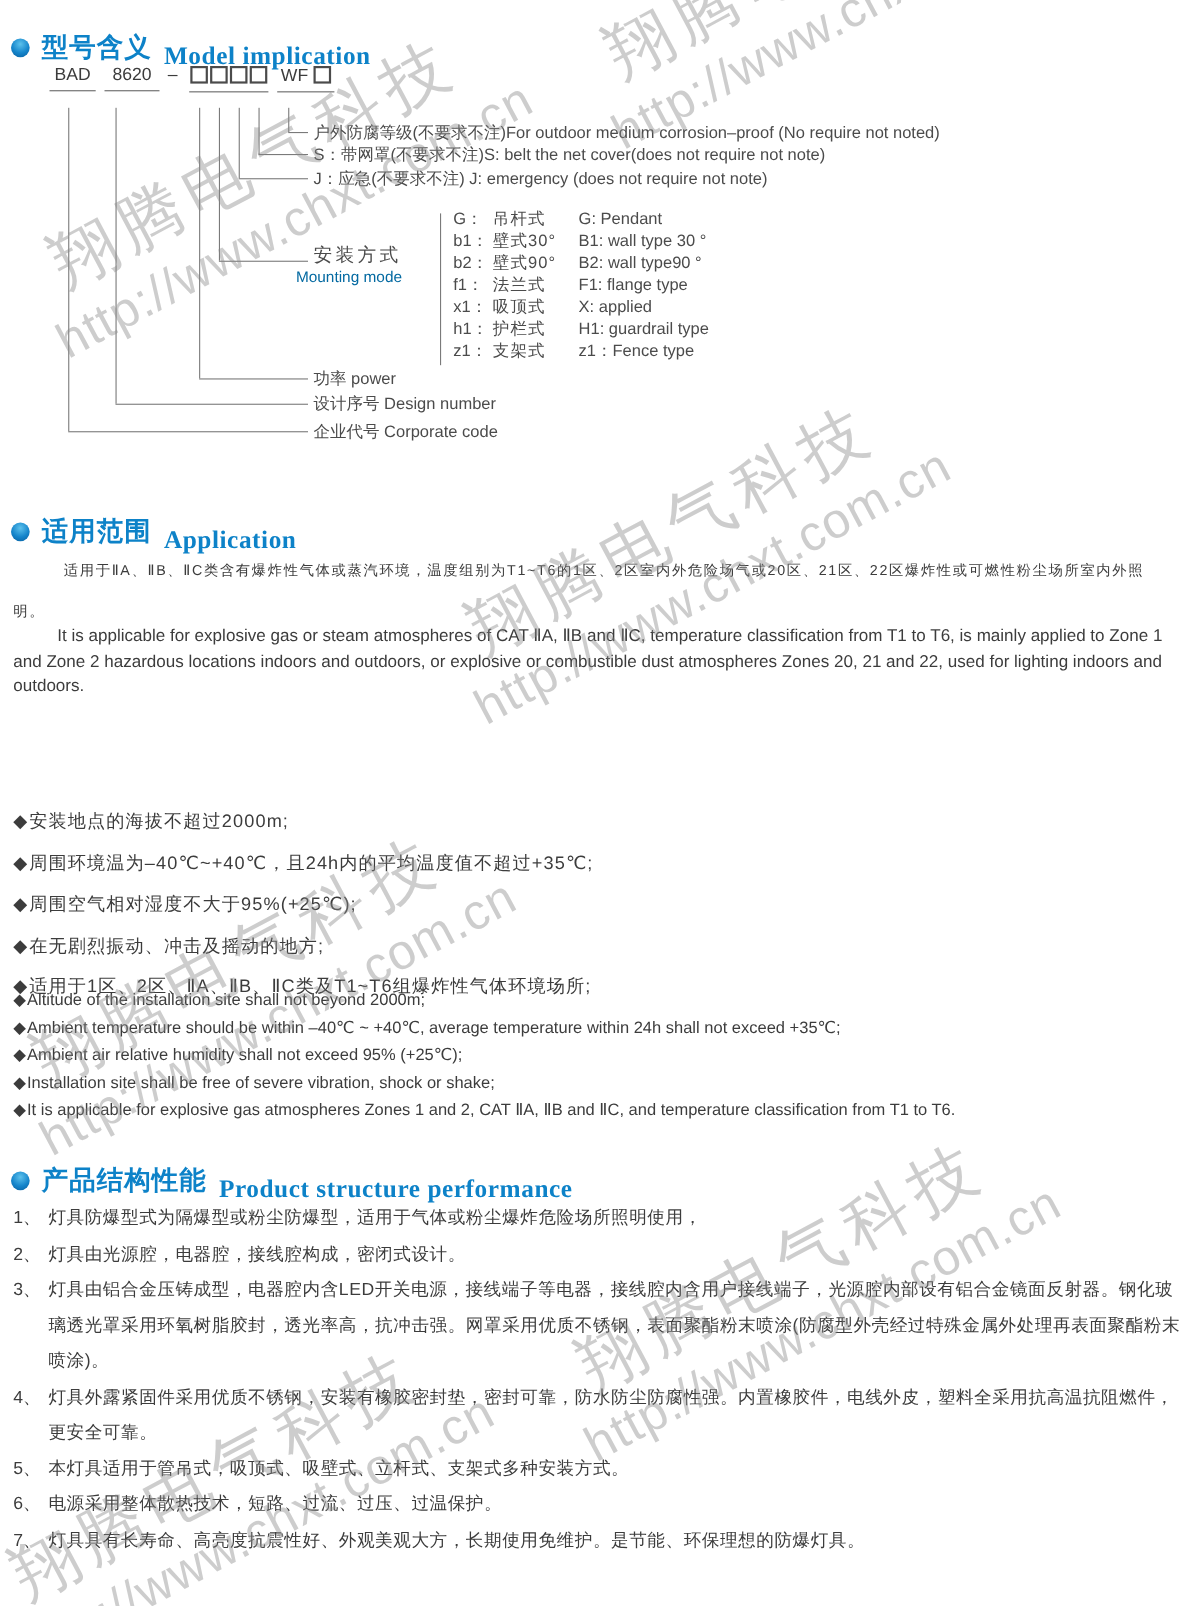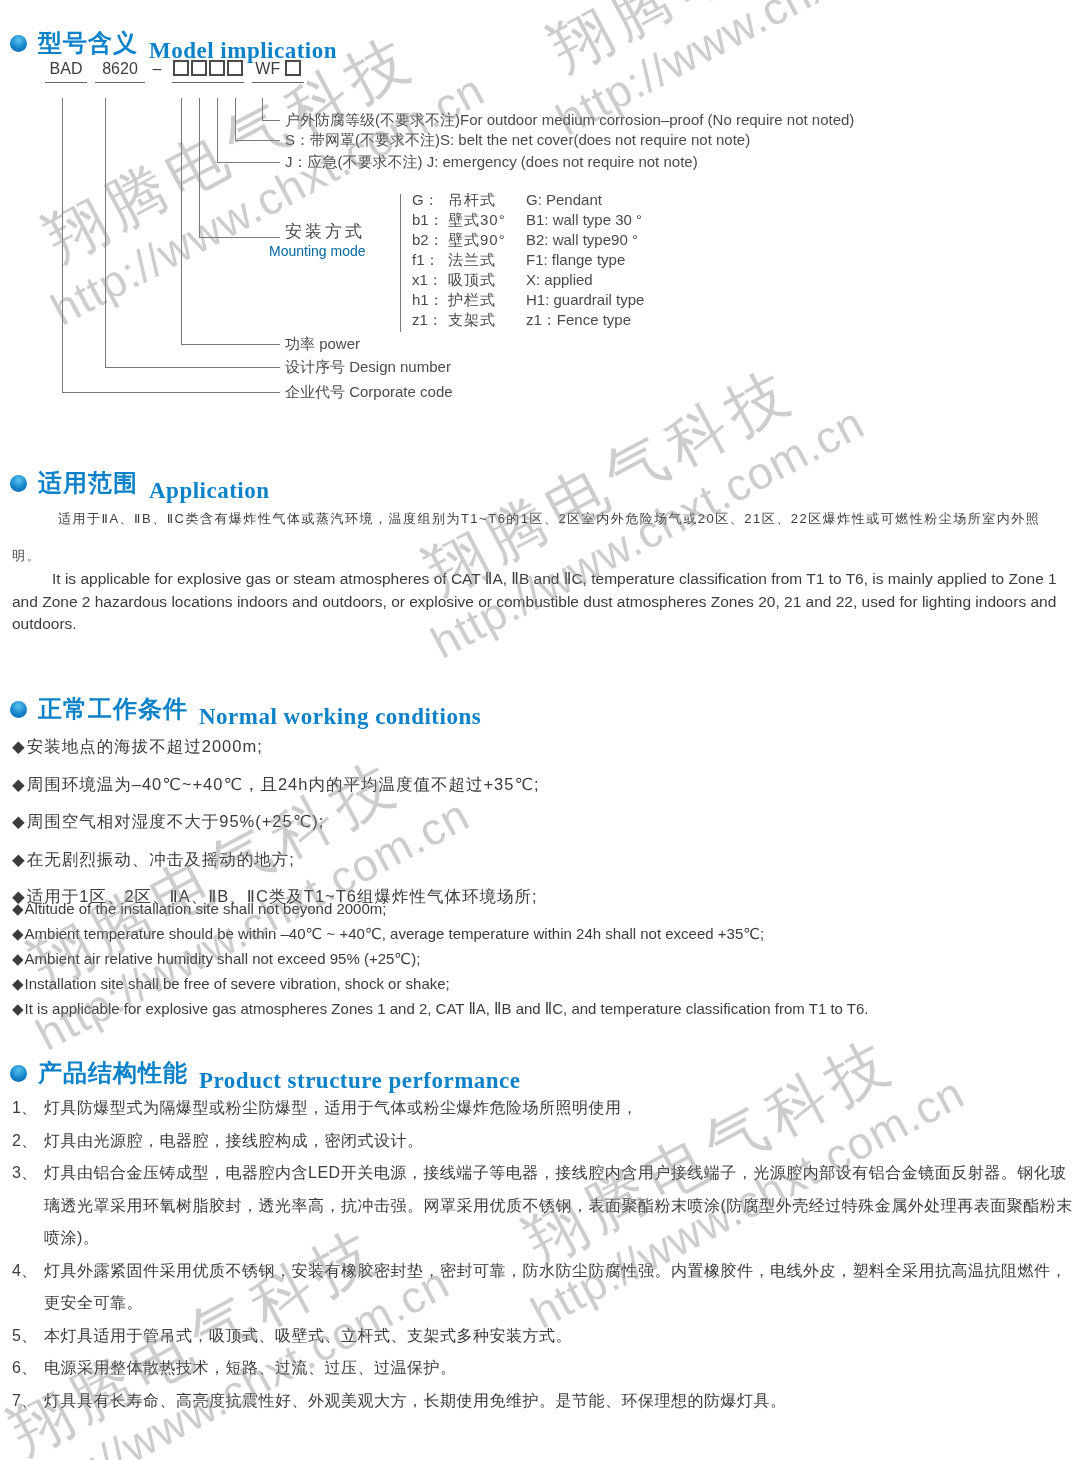--- a/index.html
+++ b/index.html
@@ -140,25 +140,20 @@
   </div>
 
   <div class="sec-header" style="top:462px">
     <span class="bullet"></span>
     <span class="h-zh">适用范围</span>
     <span class="h-en">Application</span>
   </div>
   <div class="para-zh" style="top:500px">适用于ⅡA、ⅡB、ⅡC类含有爆炸性气体或蒸汽环境，温度组别为T1~T6的1区、2区室内外危险场气或20区、21区、22区爆炸性或可燃性粉尘场所室内外照明。</div>
   <div class="para-en" style="top:568px">It is applicable for explosive gas or steam atmospheres of CAT ⅡA, ⅡB and ⅡC, temperature classification from T1 to T6, is mainly applied to Zone 1 and Zone 2 hazardous locations indoors and outdoors, or explosive or combustible dust atmospheres Zones 20, 21 and 22, used for lighting indoors and outdoors.</div>
 
-  <div class="sec-header" style="top:688px">
-    <span class="bullet"></span>
-    <span class="h-zh">正常工作条件</span>
-    <span class="h-en">Normal working conditions</span>
-  </div>
   <div class="cond-list cond-zh" style="top:736px">
     <div class="cond-item"><span class="dia">◆</span><span>安装地点的海拔不超过2000m;</span></div>
     <div class="cond-item"><span class="dia">◆</span><span>周围环境温为–40℃~+40℃，且24h内的平均温度值不超过+35℃;</span></div>
     <div class="cond-item"><span class="dia">◆</span><span>周围空气相对湿度不大于95%(+25℃);</span></div>
     <div class="cond-item"><span class="dia">◆</span><span>在无剧烈振动、冲击及摇动的地方;</span></div>
     <div class="cond-item"><span class="dia">◆</span><span>适用于1区、2区、ⅡA、ⅡB、ⅡC类及T1~T6组爆炸性气体环境场所;</span></div>
   </div>
   <div class="cond-list cond-en" style="top:900px">
     <div class="cond-item"><span class="dia">◆</span><span>Altitude of the installation site shall not beyond 2000m;</span></div>
     <div class="cond-item"><span class="dia">◆</span><span>Ambient temperature should be within –40℃ ~ +40℃, average temperature within 24h shall not exceed +35℃;</span></div>

